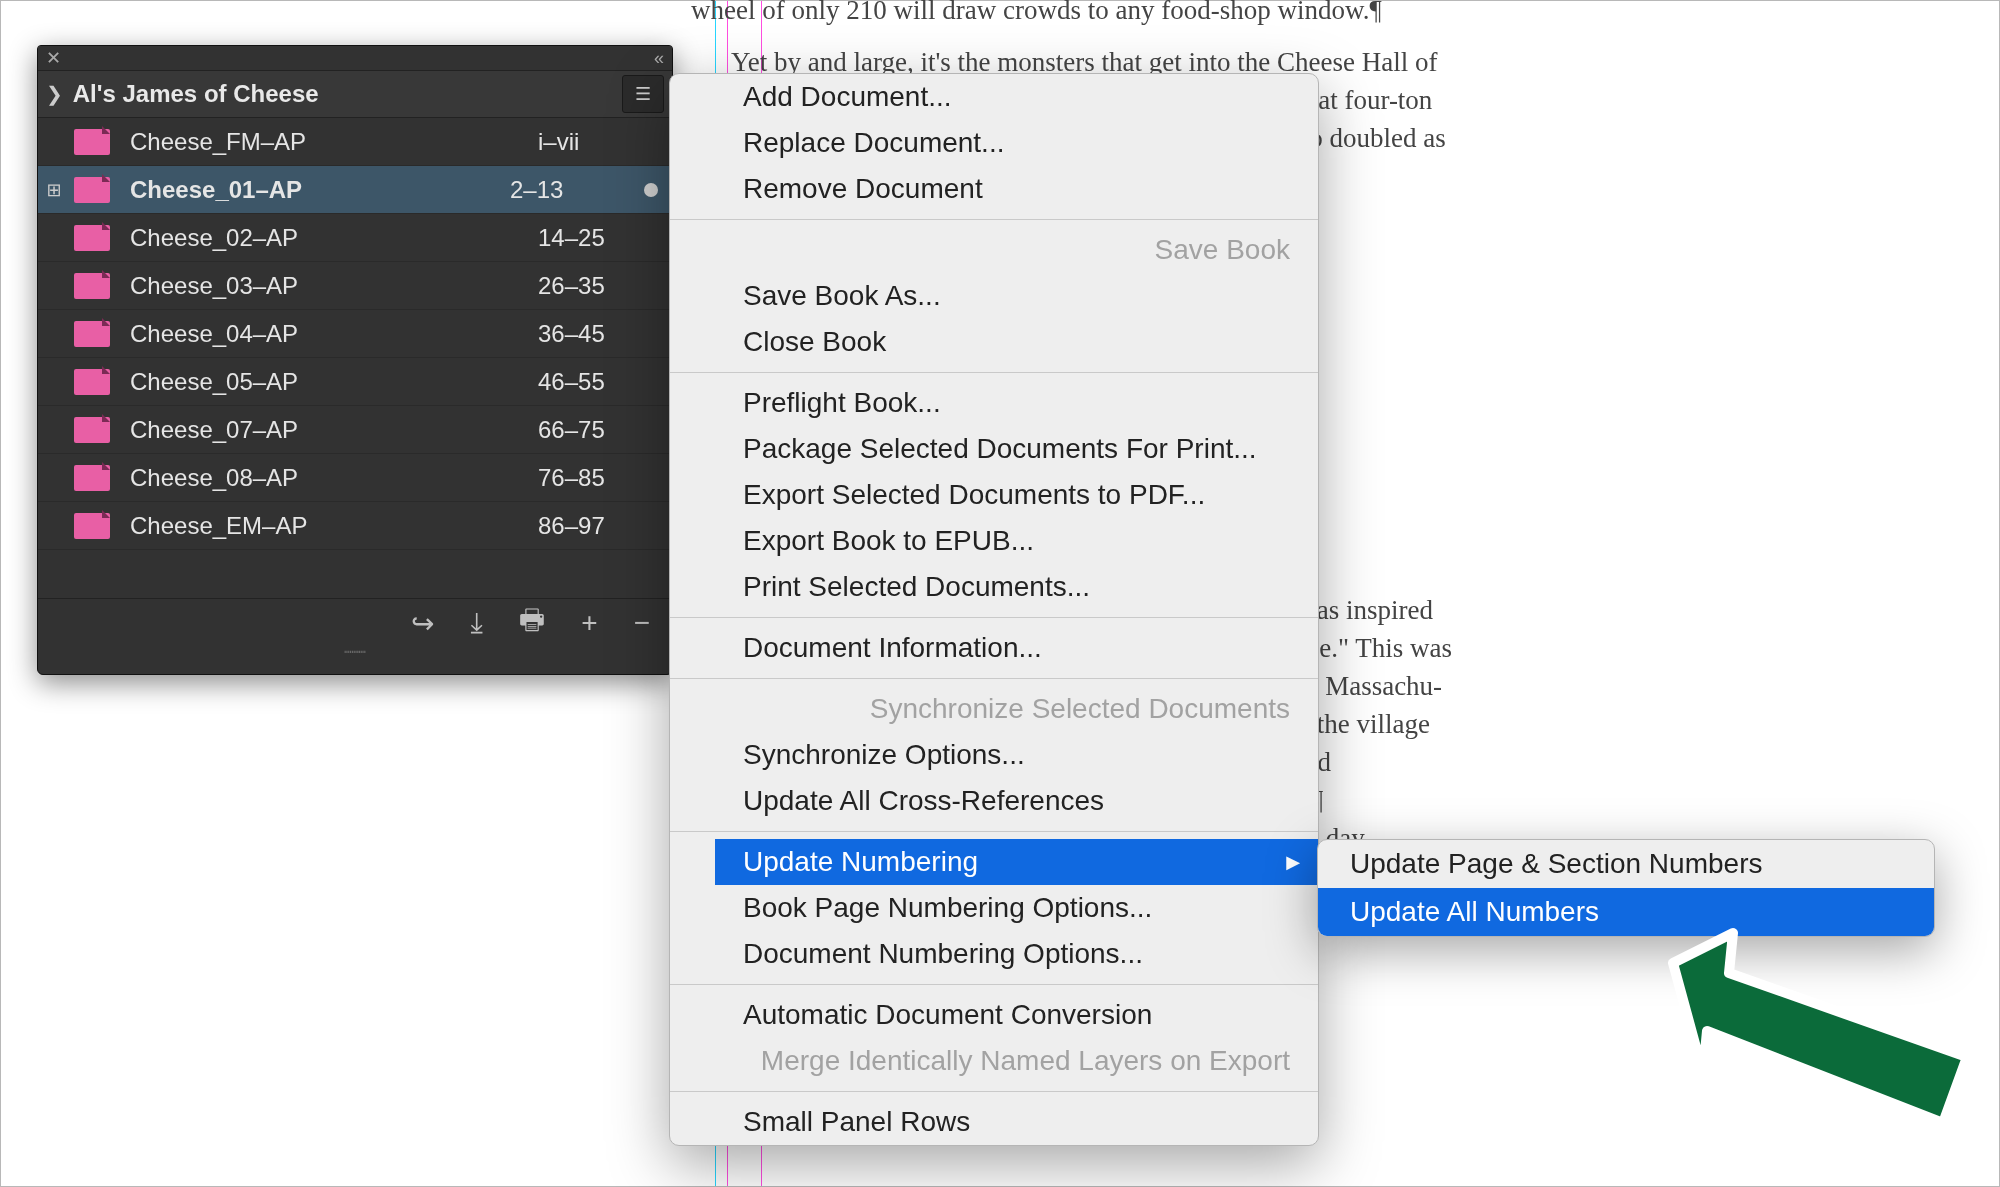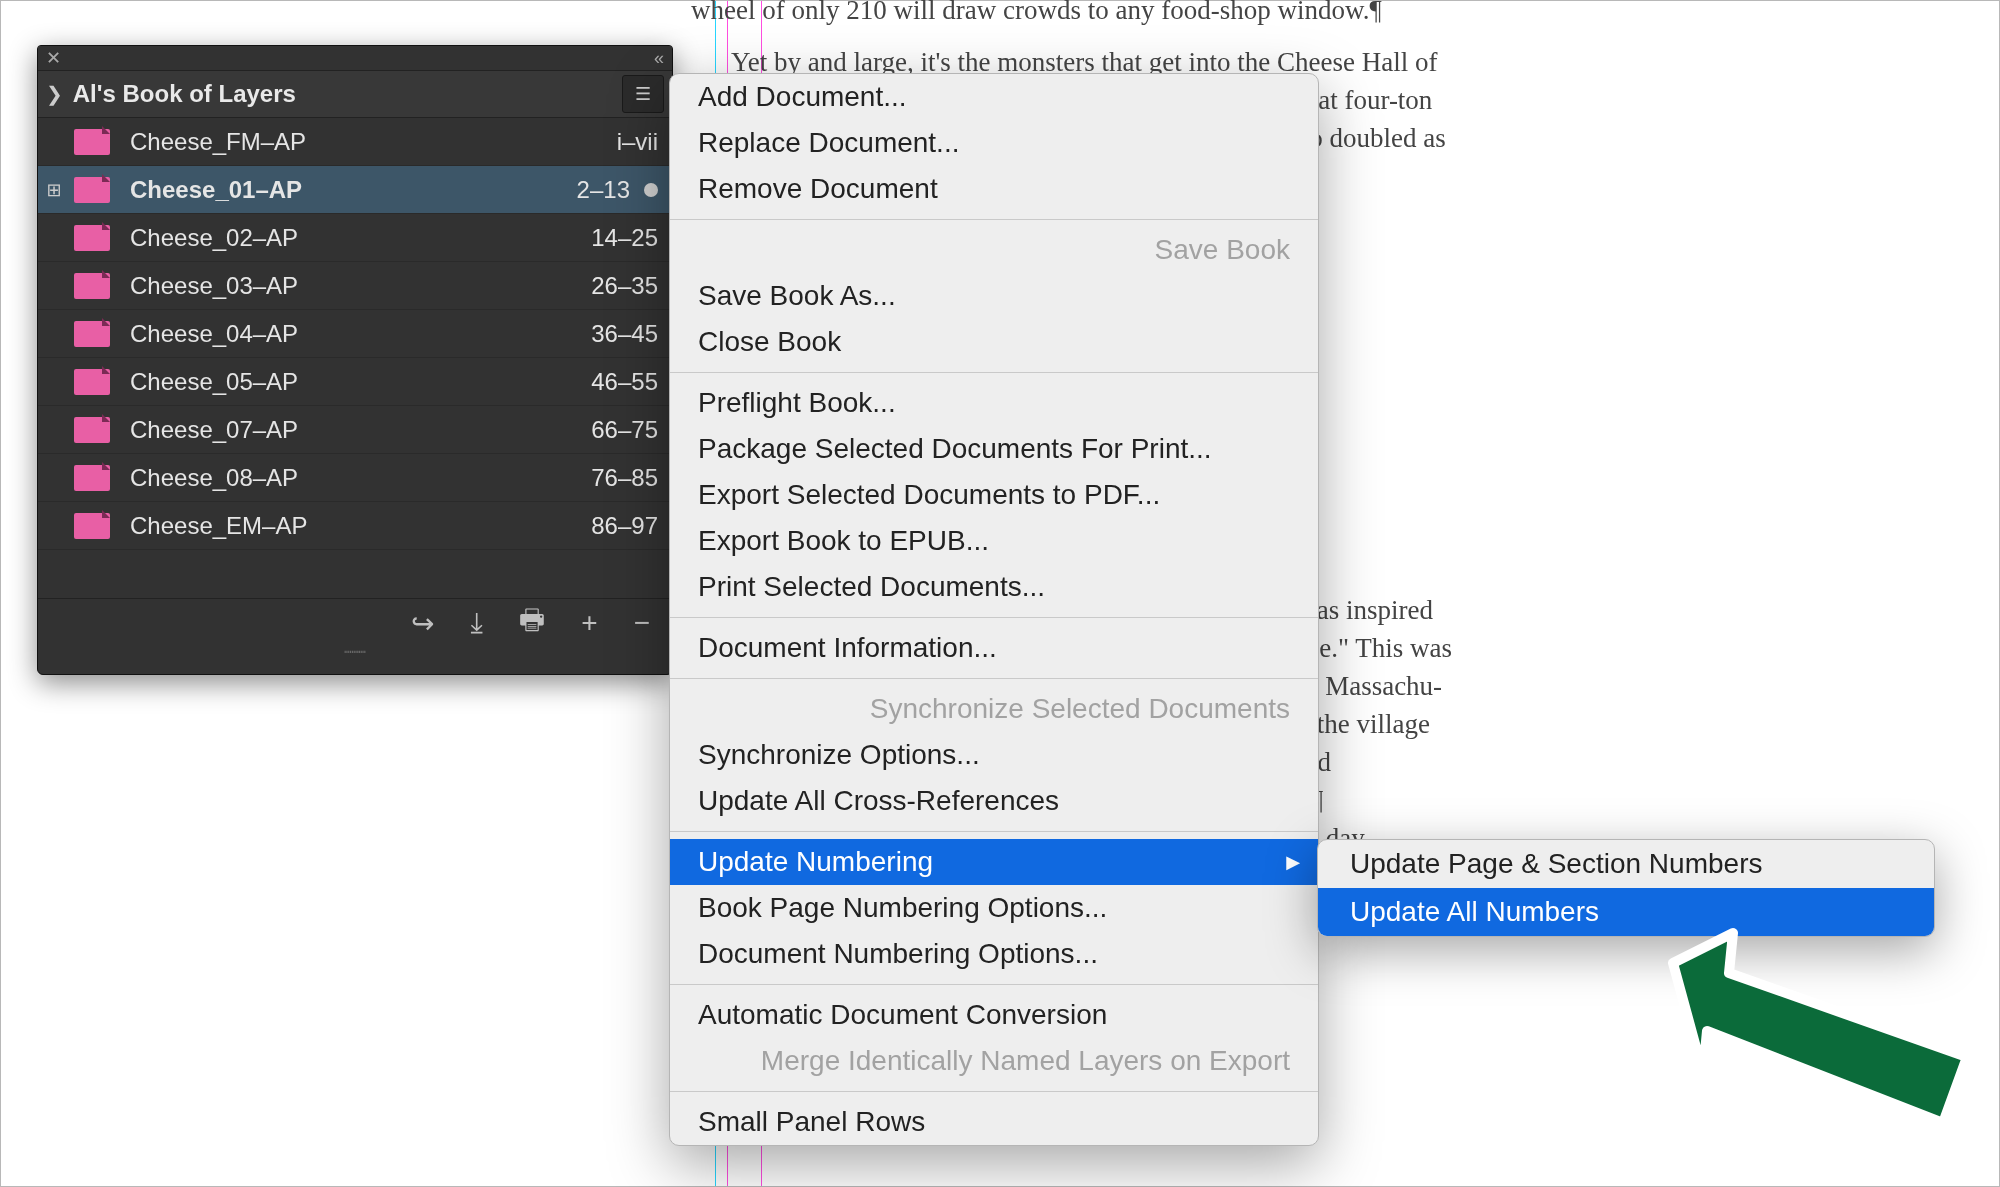--- a/index.html
+++ b/index.html
@@ -23,31 +23,31 @@
   .bp-title .chev{font-size:20px;color:#ccc;}
   .bp-title .name{font-weight:600;color:#e9e9e9;}
   .bp-title .menu-btn{width:40px;height:36px;background:#2b2b2b;border:1px solid #1a1a1a;border-radius:3px;margin-right:8px;display:flex;align-items:center;justify-content:center;color:#ccc;font-size:18px;}
   .bp-list{}
   .bp-row{height:47px;display:flex;align-items:center;padding:0 14px 0 36px;border-bottom:1px solid #2a2a2a;font-size:24px;}
   .bp-row.selected{background:#3d5668;}
   .bp-row .icon{width:36px;height:26px;margin-right:20px;background:#e85fa5;border-radius:2px;position:relative;display:inline-block;flex:0 0 36px;}
   .bp-row .icon:before{content:"";position:absolute;right:0;top:-3px;width:0;height:0;border-left:8px solid #7b2a55;border-top:8px solid transparent;}
   .bp-row .file{flex:1;color:#e5e5e5;}
   .bp-row.selected .file{font-weight:700;}
-  .bp-row .pages{width:120px;text-align:right;color:#e5e5e5;}
+  .bp-row .pages{width:120px;color:#e5e5e5;}
   .bp-row .dot{width:14px;height:14px;border-radius:50%;background:#cfcfcf;margin-left:14px;}
   .bp-pre-icon{position:absolute;left:2px;width:28px;text-align:center;color:#ccc;font-size:18px;}
   .bp-filler{height:48px;background:#323232;border-bottom:1px solid #222;}
   .bp-tools{height:48px;display:flex;align-items:center;justify-content:flex-end;gap:36px;padding:0 22px;color:#bfbfbf;font-size:28px;}
   .bp-tools span{cursor:default;}
   .bp-grab{height:10px;display:flex;align-items:center;justify-content:center;color:#6a6a6a;font-size:12px;}
 
   
   .ctx{position:absolute;left:668px;top:72px;width:648px;background:#eee;border:1px solid #b5b5b5;border-radius:10px;box-shadow:0 18px 60px rgba(0,0,0,.35);font-size:28px;color:#222;overflow:hidden;}
-  .ctx .item{padding:7px 28px;white-space:nowrap;position:relative;}
+  .ctx .item{padding:7px 28px;white-space:nowrap;position:relative;margin-left:45px;}
   .ctx .item.disabled{color:#a2a2a2;text-align:right;}
   .ctx .sep{height:1px;background:#c9c9c9;margin:7px 0;}
   .ctx .item.hl{background:#1069e0;color:#fff;}
   .ctx .item.sub:after{content:"▶";position:absolute;right:18px;top:50%;transform:translateY(-50%);font-size:18px;}
   .ctx .item.hl.sub:after{color:#fff;}
 
   
   .submenu{position:absolute;left:1316px;top:838px;width:616px;background:#eee;border:1px solid #b5b5b5;border-radius:10px;box-shadow:0 14px 50px rgba(0,0,0,.35);font-size:28px;color:#222;overflow:hidden;}
   .submenu .item{padding:8px 32px;white-space:nowrap;}
   .submenu .item.hl{background:#1069e0;color:#fff;}
@@ -94,21 +94,21 @@
   </div>
 
   <div class="book-panel">
     <div class="bp-top">
       <span>✕</span>
       <span>«</span>
     </div>
     <div class="bp-title">
       <div class="left">
         <span class="chev">❯</span>
-        <span class="name">Al's Book of Layers</span>
+        <span class="name">Al's James of Cheese</span>
       </div>
       <div class="menu-btn">☰</div>
     </div>
     <div class="bp-list" id="bp-list">
         <div class="bp-row">
           <span class="icon"></span>
           <span class="file">Cheese_FM–AP</span>
           <span class="pages">i–vii</span>
         </div>
         <div class="bp-row selected">

